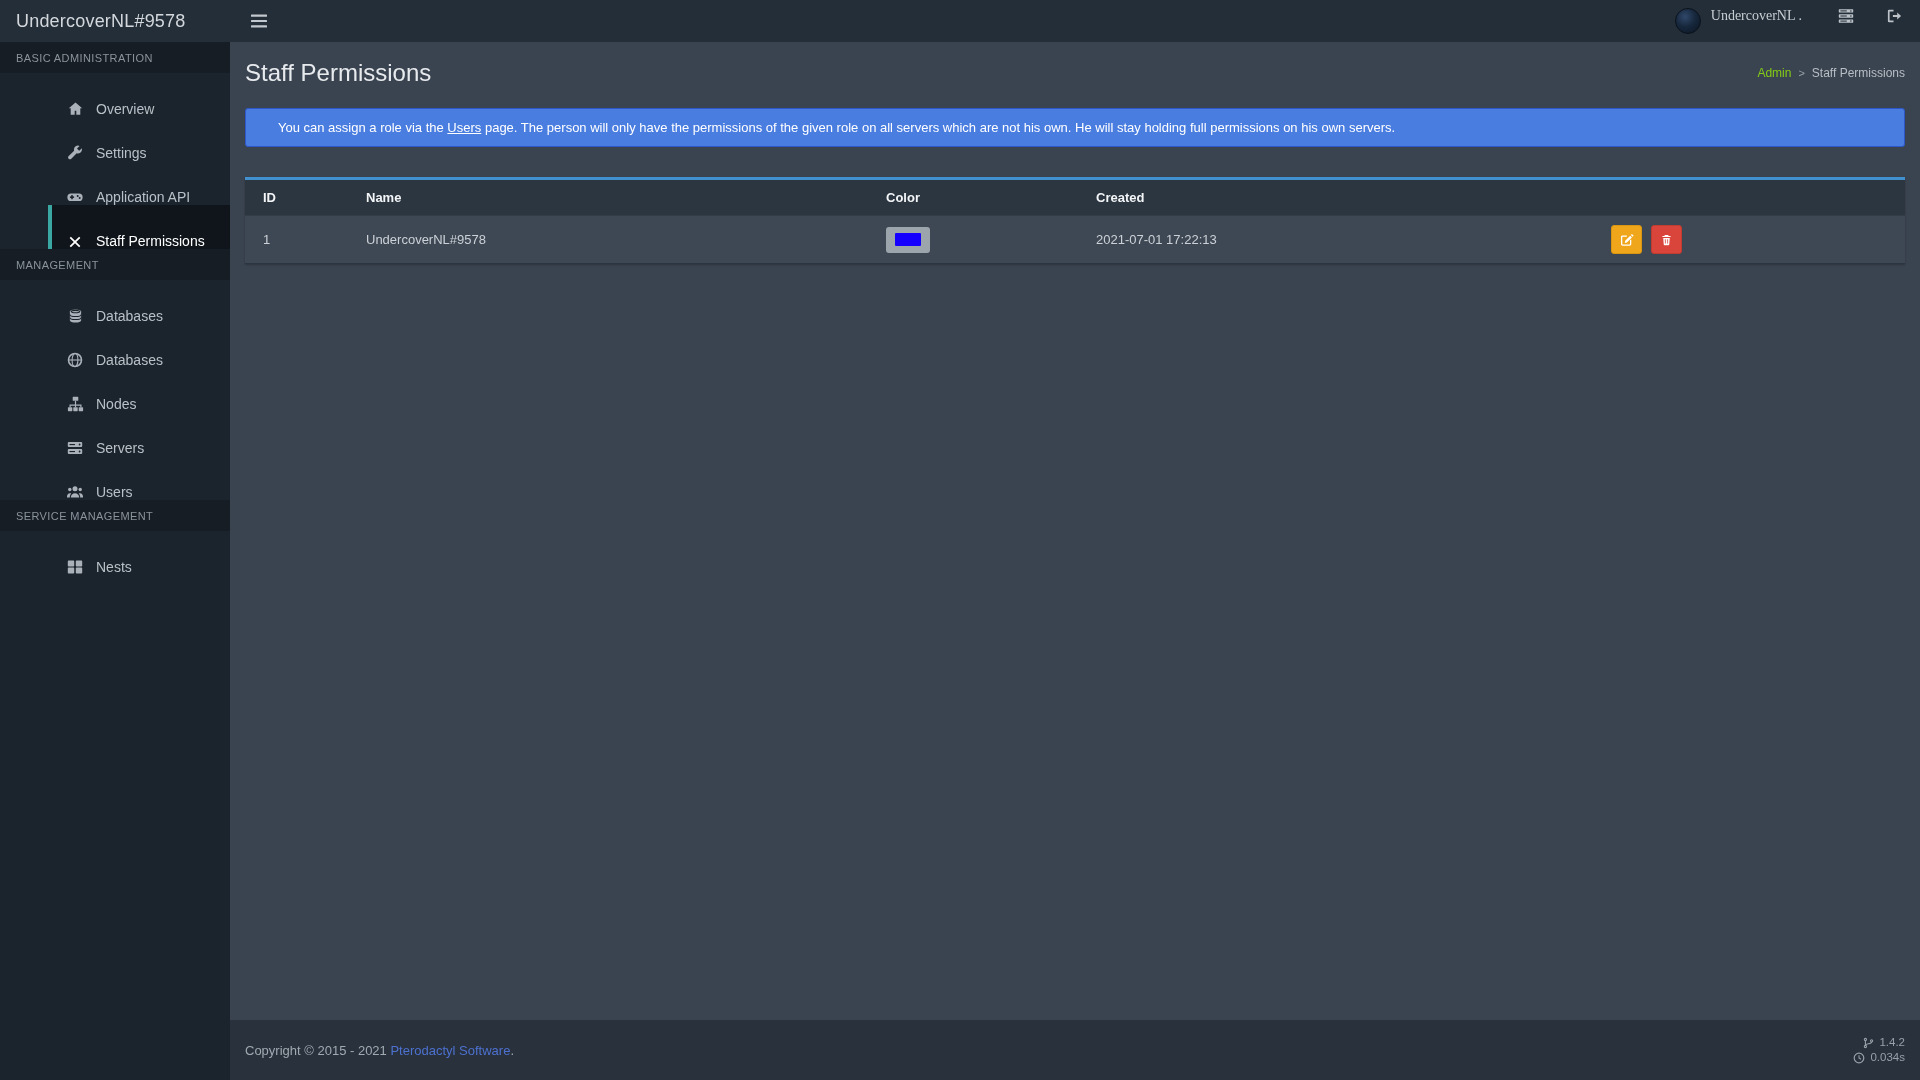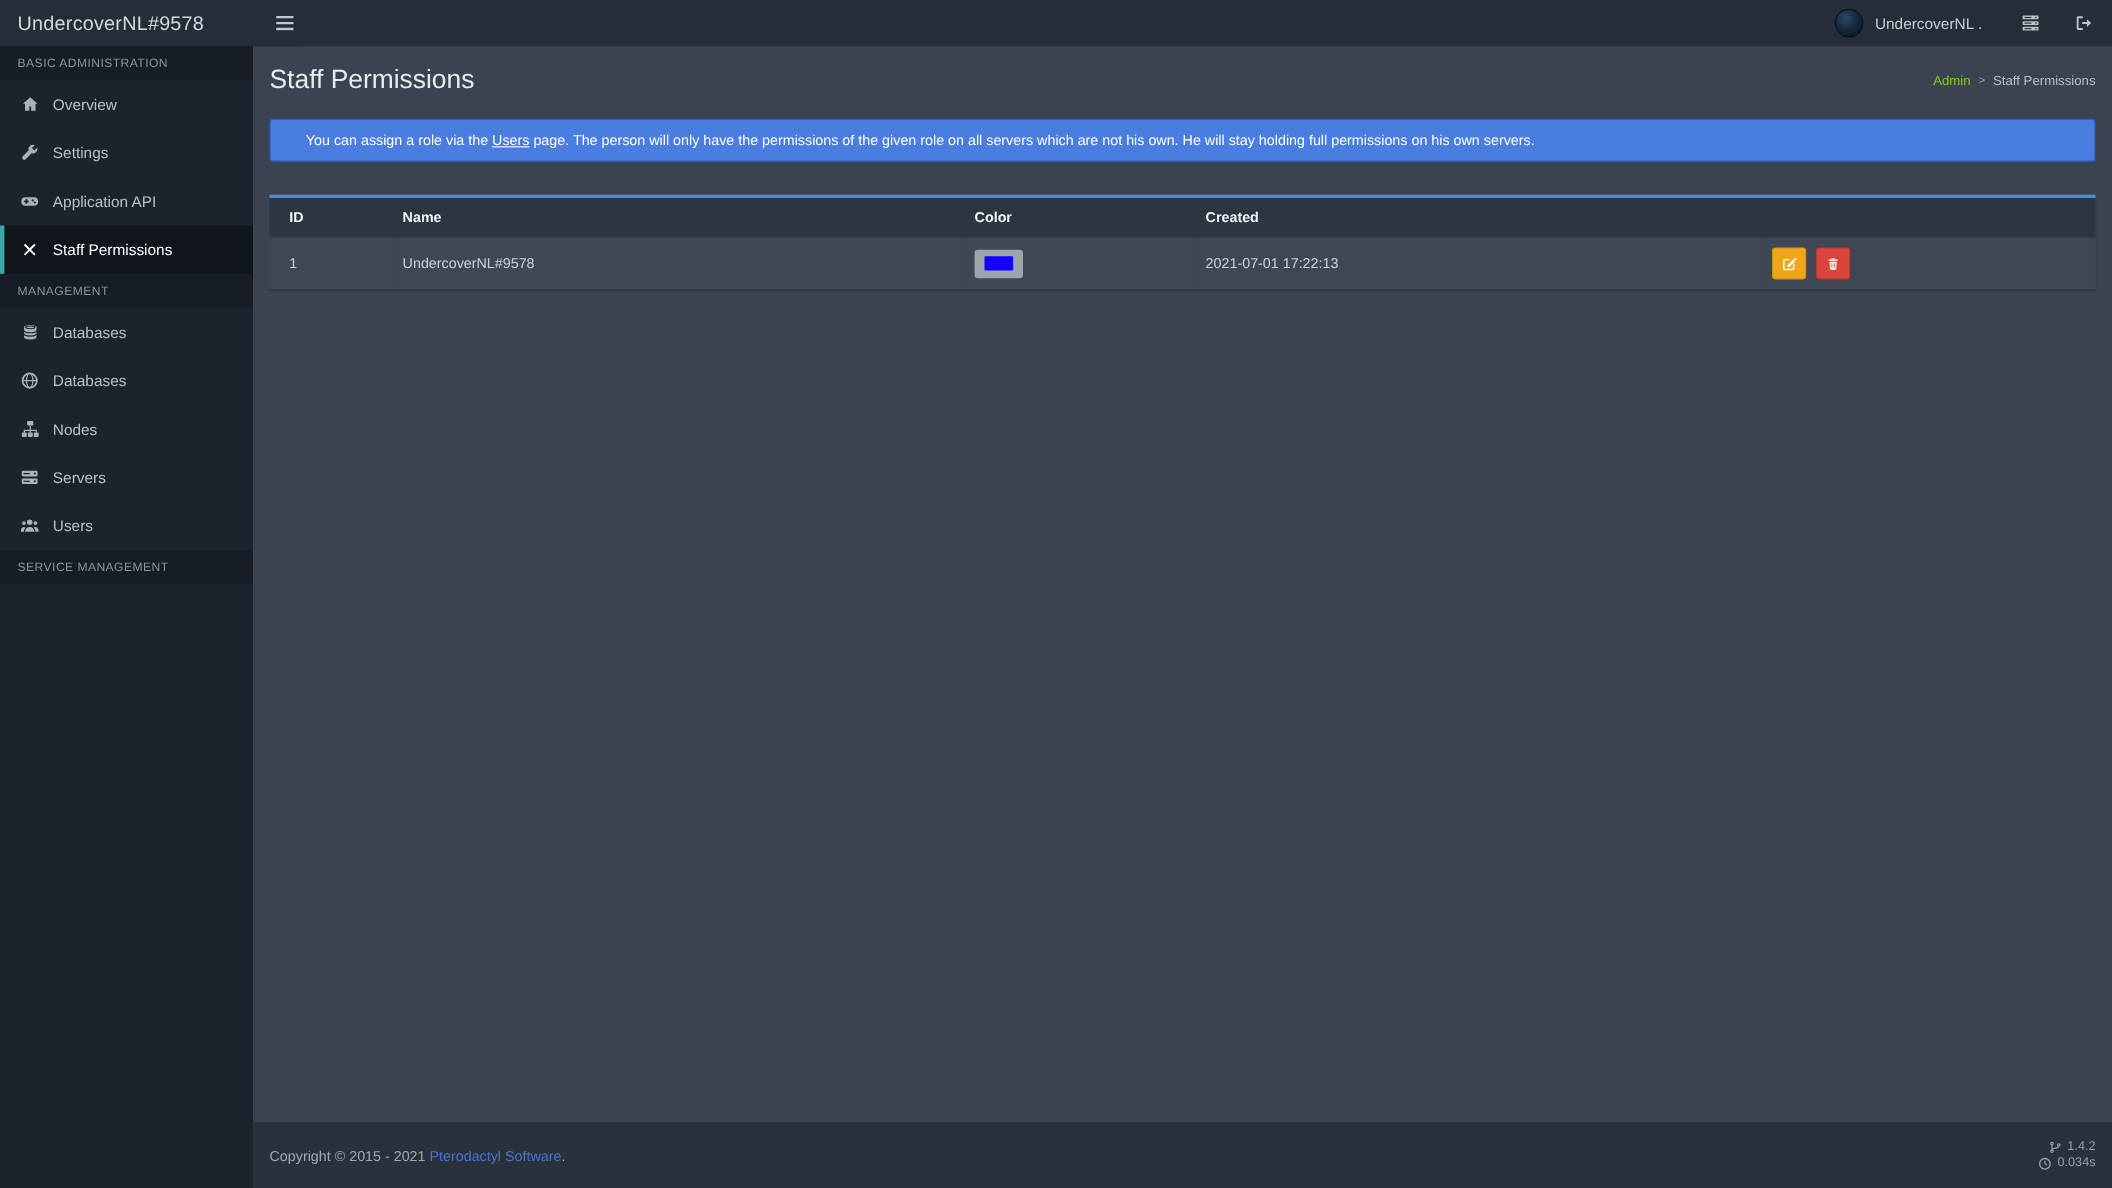--- a/index.html
+++ b/index.html
@@ -16,29 +16,29 @@
   }
   *{box-sizing:border-box;margin:0;padding:0;}
   html,body{width:1920px;height:1080px;overflow:hidden;}
   body{font-family:"Liberation Sans","DejaVu Sans",sans-serif;background:var(--content-bg);position:relative;}
   svg{display:block;}
 
   
   .navbar{position:absolute;top:0;left:0;width:1920px;height:42px;background:var(--navbar-bg);display:flex;align-items:center;z-index:5;}
   .brand{width:230px;height:42px;display:flex;align-items:center;padding-left:16px;font-size:18px;color:#d4d8dc;letter-spacing:.2px;cursor:pointer;}
   .nav-toggle{margin-left:15px;color:#c2c8ce;cursor:pointer;padding:6px;}
-  .nav-right{margin-left:auto;display:flex;align-items:center;padding-right:18px;color:var(--text-light);}
+  .nav-right{margin-left:auto;display:flex;align-items:flex-start;padding-right:18px;color:var(--text-light);font-family:Liberation Serif, serif;}
   .avatar{width:26px;height:26px;border-radius:50%;background:radial-gradient(circle at 38% 32%,#30486a 0%,#17283d 45%,#0a1320 100%);border:1px solid #0a111b;margin-right:10px;flex:0 0 auto;}
   .user-name{font-size:14px;color:#c9ced3;margin-right:36px;cursor:pointer;}
   .nav-icon{color:#bdc3c9;margin-left:32px;cursor:pointer;}
 
   
   .sidebar{position:absolute;top:42px;left:0;bottom:0;width:271px;background:var(--sidebar-bg);}
   .sb-section{background:var(--sidebar-section-bg);color:var(--text-dim);font-size:11px;letter-spacing:.4px;padding:10px 16px 9px;}
-  .sb-item{height:44px;display:flex;align-items:center;padding-left:17px;color:#b9c0c7;font-size:14px;cursor:pointer;border-left:0 solid transparent;}
+  .sb-item{height:44px;display:flex;align-items:flex-end;padding-left:17px;color:#b9c0c7;font-size:14px;cursor:pointer;border-left:0 solid transparent;margin-left:48px;}
   .sb-item .sb-icon{width:20px;margin-right:11px;display:flex;justify-content:center;color:#aab1b9;}
   .sb-item.active{background:#0f151b;color:#ffffff;border-left:4px solid #3aa7a3;padding-left:13px;}
   .sb-item.active .sb-icon{color:#ffffff;}
 
   
   .main{position:absolute;top:42px;left:230px;right:0;bottom:0;background:var(--content-bg);display:flex;flex-direction:column;}
   .content-header{padding:17px 15px 21px;display:flex;align-items:center;justify-content:space-between;}
   .page-title{font-size:24px;font-weight:400;color:#e8ebee;}
   .breadcrumb{font-size:12px;color:#b8bec5;display:flex;align-items:center;gap:7px;}
   .breadcrumb .crumb-link{color:#84cc16;text-decoration:none;cursor:pointer;}
@@ -229,20 +229,31 @@
         <circle cx="13.2" cy="5.5" r="1.7"></circle>
         <path d="M16 12.6c0-2-1.2-3.4-2.9-3.4-.5 0-1 .2-1.4.4 1 1 1.5 2.4 1.5 3.8H16z"></path>
       </svg>
     </span>
     <span>Users</span>
   </div>
 
   <div class="sb-section">SERVICE MANAGEMENT</div>
 
 
+  <div class="sb-item">
+    <span class="sb-icon">
+      <svg width="16" height="16" viewBox="0 0 16 16" fill="currentColor">
+        <rect x="0.8" y="1.6" width="6.4" height="5.9" rx="0.8"></rect>
+          <rect x="8.8" y="1.6" width="6.4" height="5.9" rx="0.8"></rect>
+        <rect x="0.8" y="8.6" width="6.4" height="5.9" rx="0.8"></rect>
+          <rect x="8.8" y="8.6" width="6.4" height="5.9" rx="0.8"></rect>
+      </svg>
+    </span>
+    <span>Nests</span>
+  </div>
 </div>
 
 <div class="main">
 
   <div class="content-header">
     <h1 class="page-title">Staff Permissions</h1>
     <div class="breadcrumb">
       <span class="crumb-link">Admin</span>
       <span class="sep">&gt;</span>
       <span>Staff Permissions</span>

